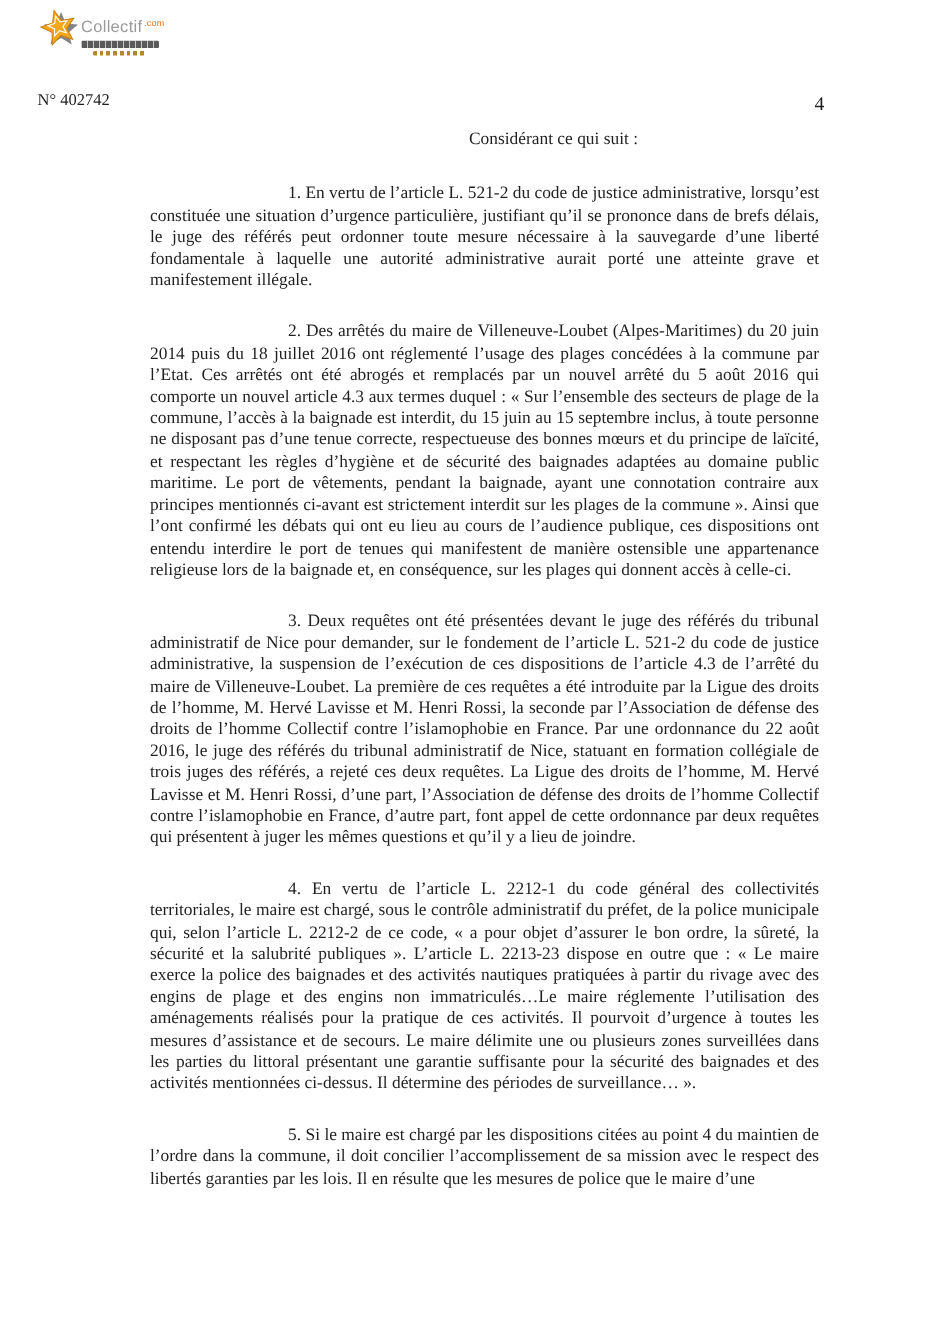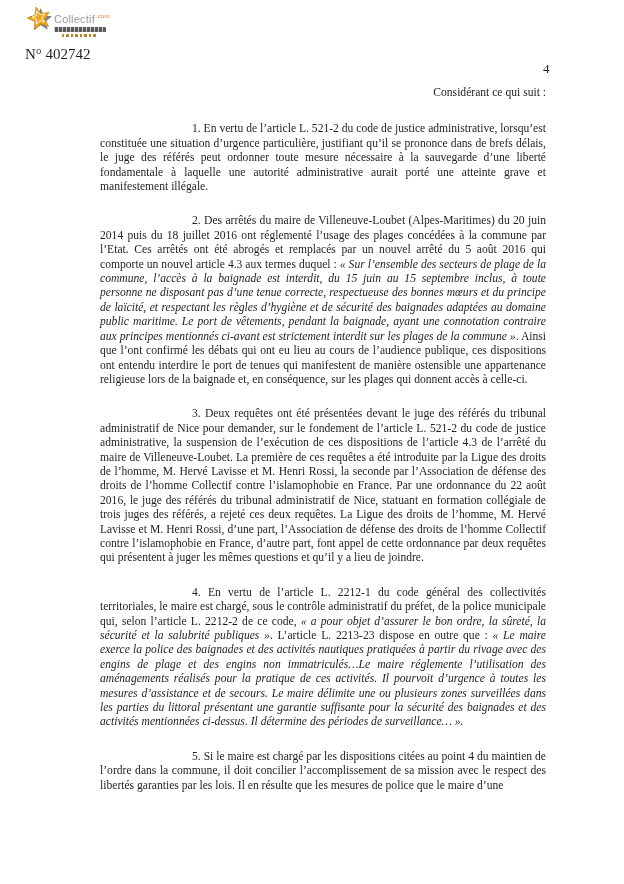--- a/index.html
+++ b/index.html
@@ -30,31 +30,31 @@
     background:#5a5a5a;
     background-image:repeating-linear-gradient(90deg, rgba(255,255,255,0.65) 0 1px, transparent 1px 4px);
   }
   .logo-arabic {
     margin:2px 0 0 8px; width:36px; height:3.5px;
     background:repeating-linear-gradient(90deg,#b5862b 0 2.5px, transparent 2.5px 4.5px);
     border-radius:1px;
   }
 
   
-  .case-number { position:absolute; left:25px; top:46px; font-size:15px; }
+  .case-number { position:absolute; left:25px; top:61px; font-size:11px; }
   .page-number { position:absolute; left:543px; top:61px; font-size:13px; }
 
   
   .body-text {
     position:absolute; left:100px; top:86px; width:446px;
     font-size:11.6px; line-height:14.4px; text-align:justify;
   }
-  .heading { margin:0 0 22px 0; text-indent:92px; text-align:right; }
+  .heading { margin:0 0 22px 0; text-indent:92px; text-align:center; }
   .para { margin:0 0 20px 0; text-indent:92px; }
-  .it { font-style:italic; }
+  .it { }
 </style>
 </head>
 <body>
 
 <div class="page">
 
   <div class="logo">
     <div class="logo-row">
       <svg class="logo-star" viewBox="0 0 24 24" aria-hidden="true">
         <polygon points="12,1.5 14.9,8.6 22.5,9.2 16.7,14.2 18.5,21.6 12,17.5 5.5,21.6 7.3,14.2 1.5,9.2 9.1,8.6" fill="#6e6e6e" opacity="0.85" transform="translate(1.6,1.2)"></polygon>

